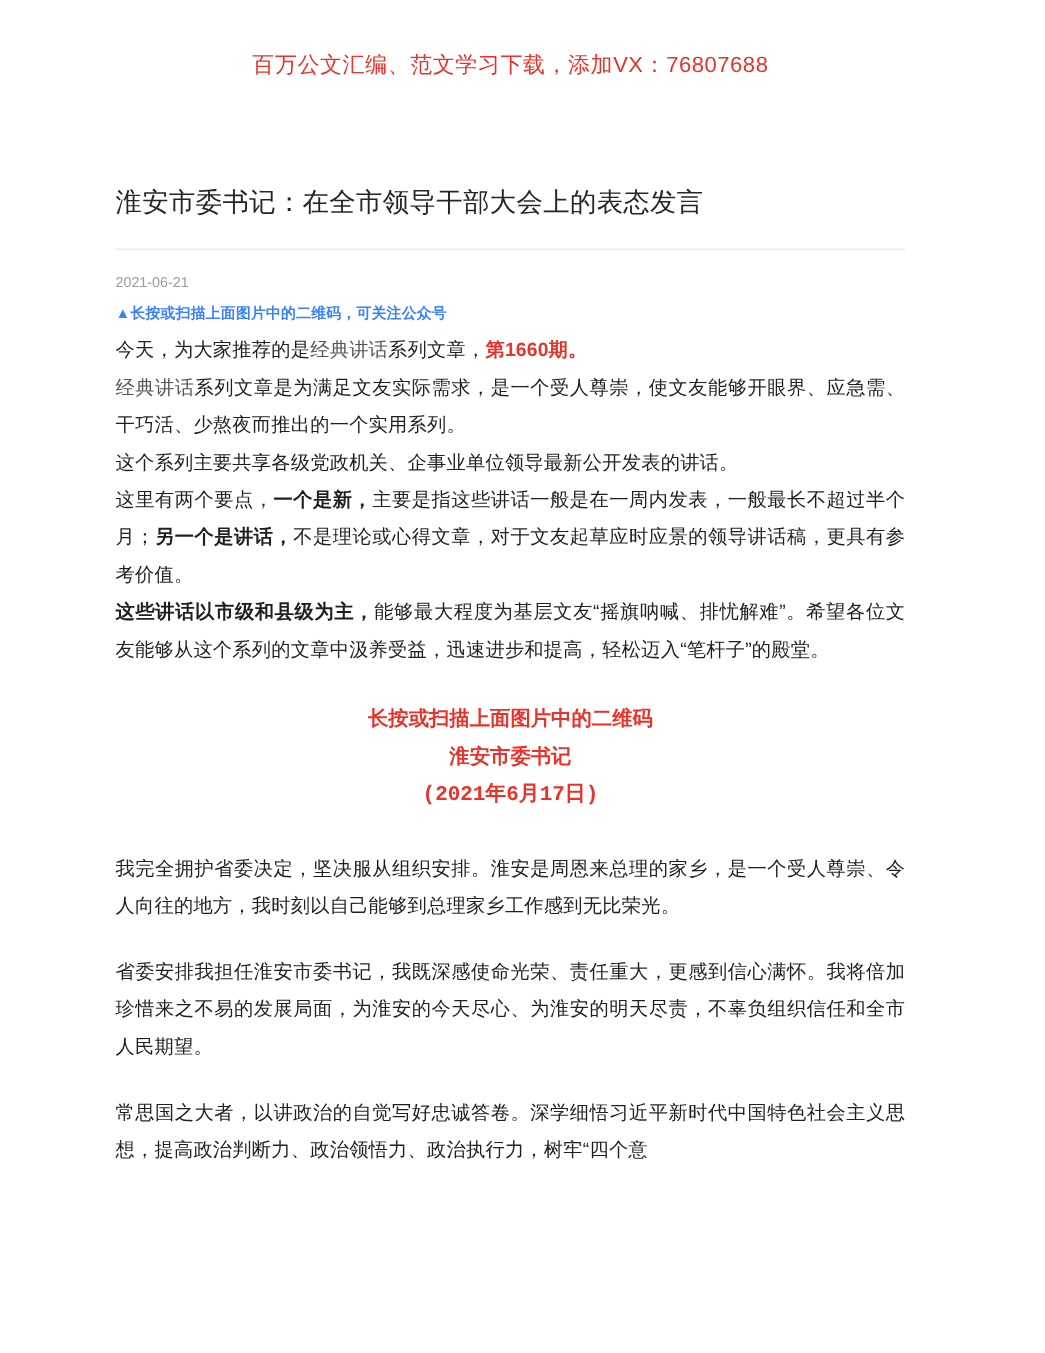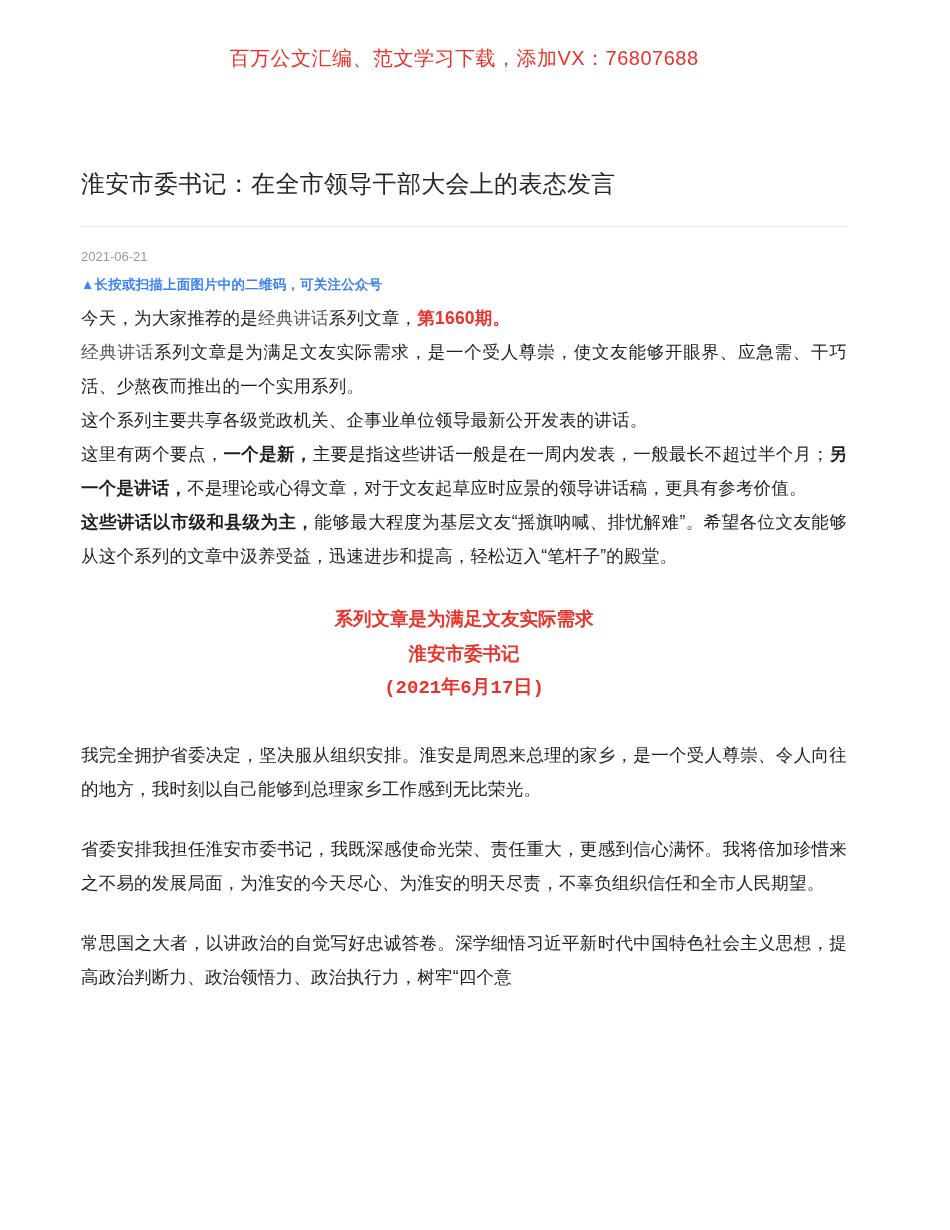--- a/index.html
+++ b/index.html
@@ -12,21 +12,21 @@
     height: 1230px;
     font-family: "Liberation Sans", "DejaVu Sans", sans-serif;
     color: #222222;
     position: relative;
     overflow: hidden;
   }
   .page {
     width: 928px;
     height: 1230px;
     box-sizing: border-box;
-    padding: 0 81px;
+    padding: 0 105px;
     position: relative;
   }
   .banner {
     text-align: center;
     color: #e8322a;
     font-size: 20px;
     font-weight: 500;
     letter-spacing: 0.5px;
     padding-top: 45px;
     padding-bottom: 6px;
@@ -118,21 +118,21 @@
 
   <p class="body-line">
     <span>这里有两个要点，</span><span class="bold">一个是新，</span><span>主要是指这些讲话一般是在一周内发表，一般最长不超过半个月；</span><span class="bold">另一个是讲话，</span><span>不是理论或心得文章，对于文友起草应时应景的领导讲话稿，更具有参考价值。</span>
   </p>
 
   <p class="body-line">
     <span class="bold">这些讲话以市级和县级为主，</span><span>能够最大程度为基层文友“摇旗呐喊、排忧解难”。希望各位文友能够从这个系列的文章中汲养受益，迅速进步和提高，轻松迈入“笔杆子”的殿堂。</span>
   </p>
 
   <div class="speech-block">
-    <div class="center-red">系列文章是为满足文友实际需求</div>
+    <div class="center-red">长按或扫描上面图片中的二维码</div>
     <div class="center-red">淮安市委书记</div>
     <div class="center-red date-line">(2021年6月17日)</div>
   </div>
 
   <div class="spacer-top"></div>
 
   <p class="body-line">我完全拥护省委决定，坚决服从组织安排。淮安是周恩来总理的家乡，是一个受人尊崇、令人向往的地方，我时刻以自己能够到总理家乡工作感到无比荣光。</p>
   <div class="gap"></div>
   <p class="body-line">省委安排我担任淮安市委书记，我既深感使命光荣、责任重大，更感到信心满怀。我将倍加珍惜来之不易的发展局面，为淮安的今天尽心、为淮安的明天尽责，不辜负组织信任和全市人民期望。</p>
   <div class="gap"></div>

